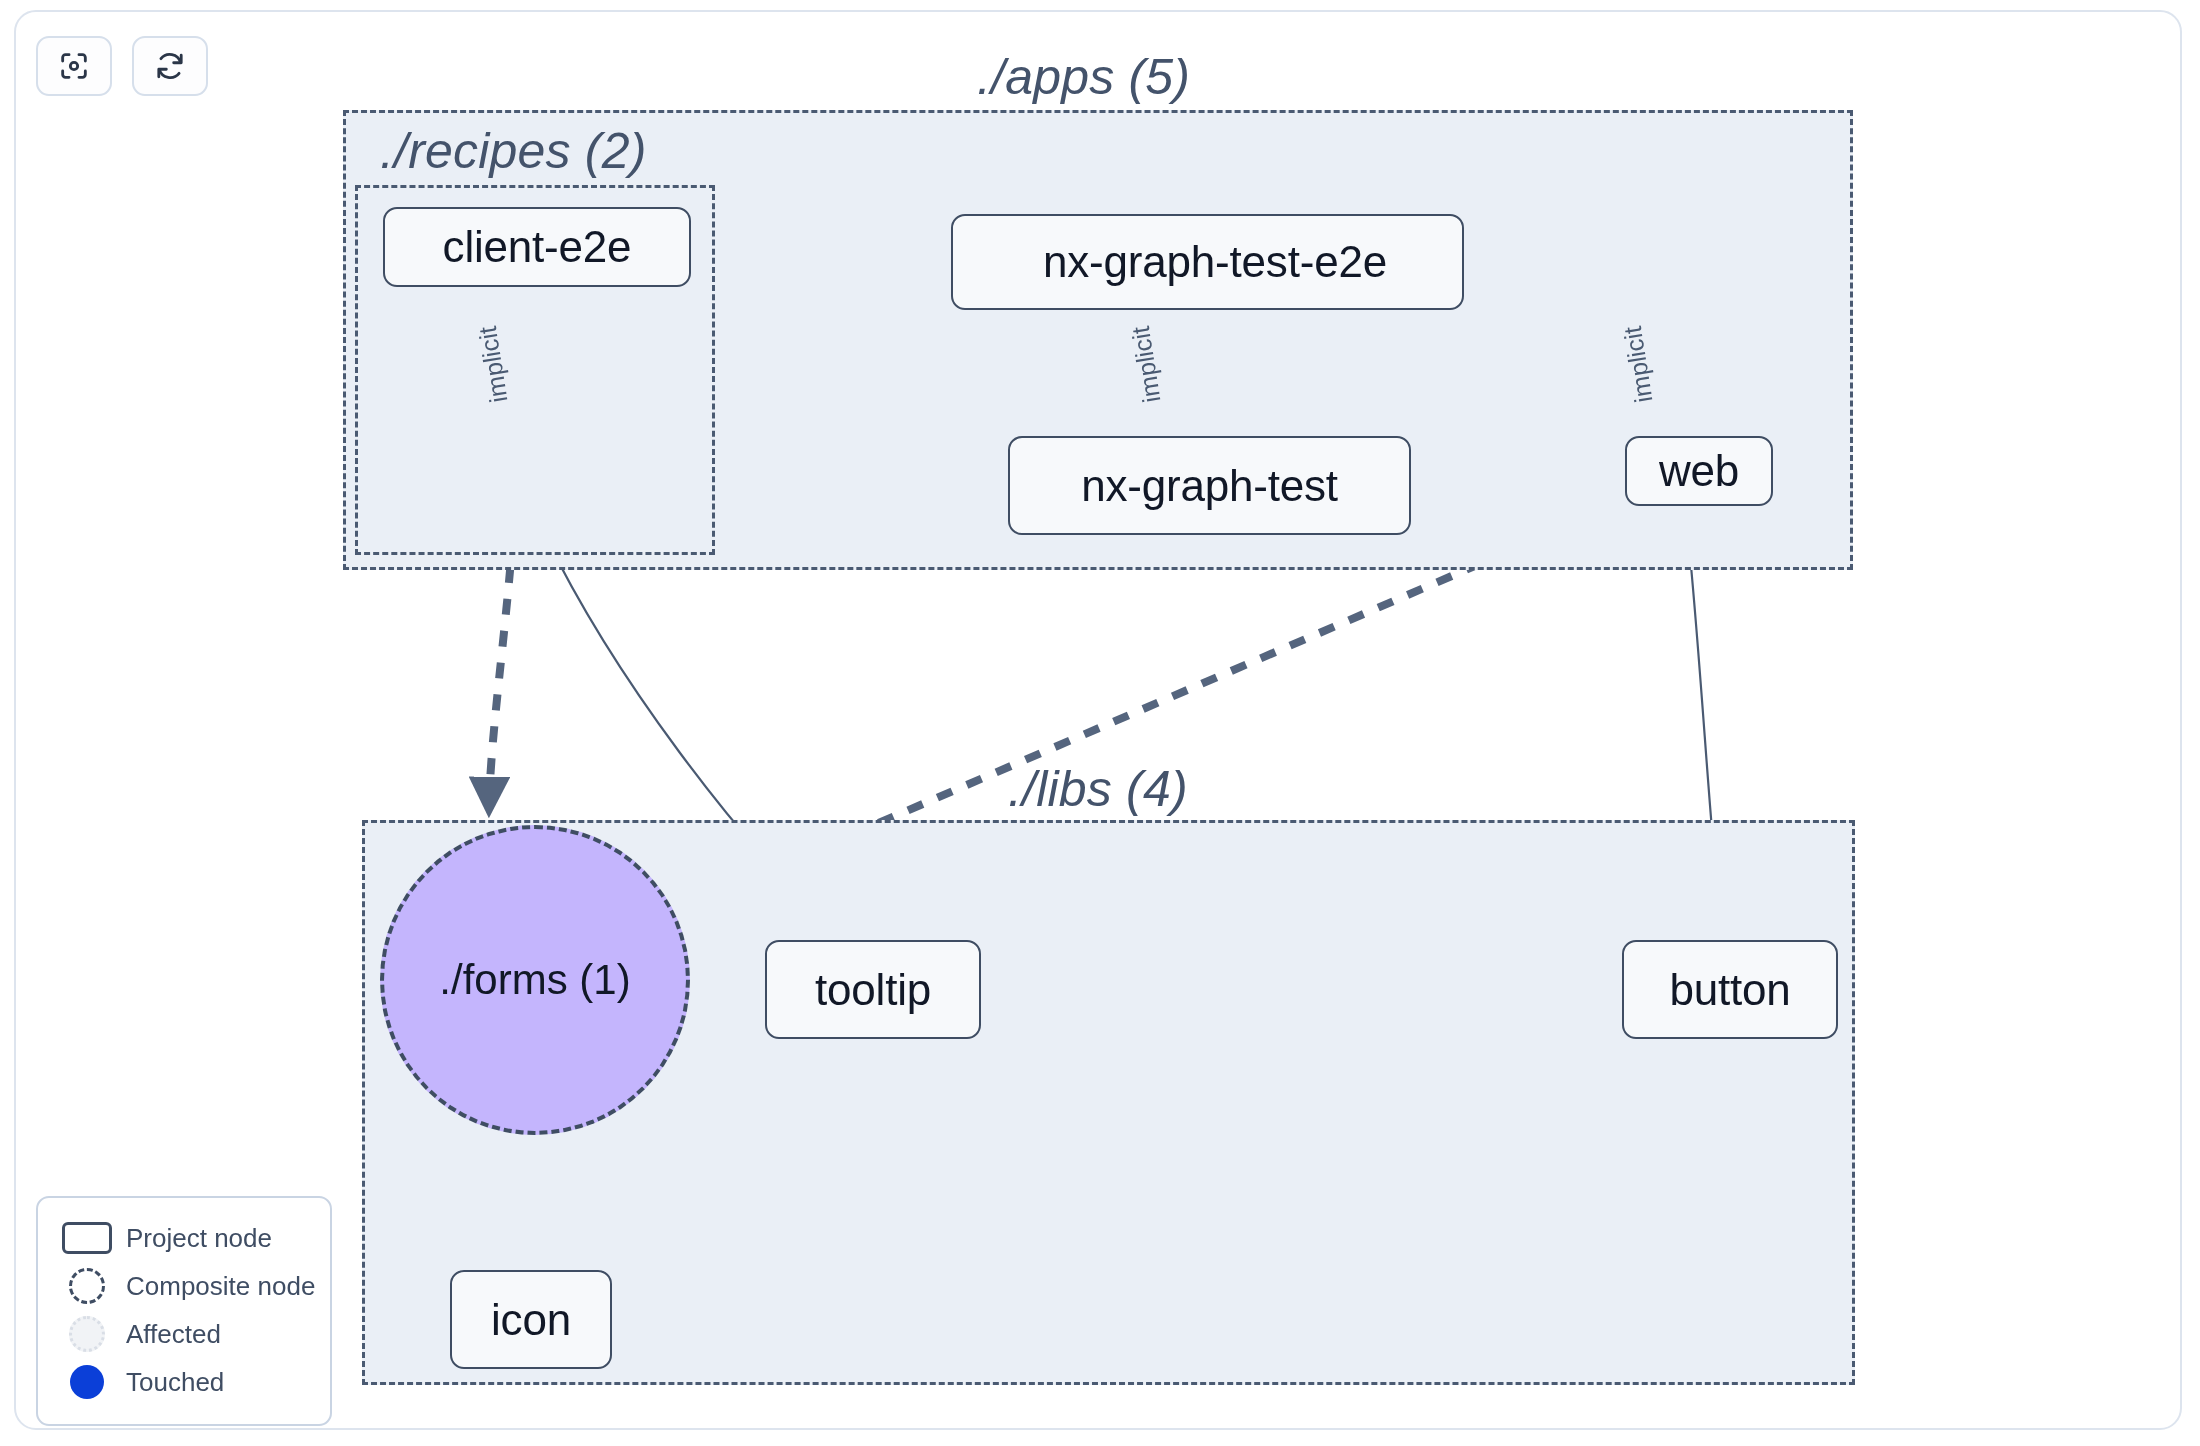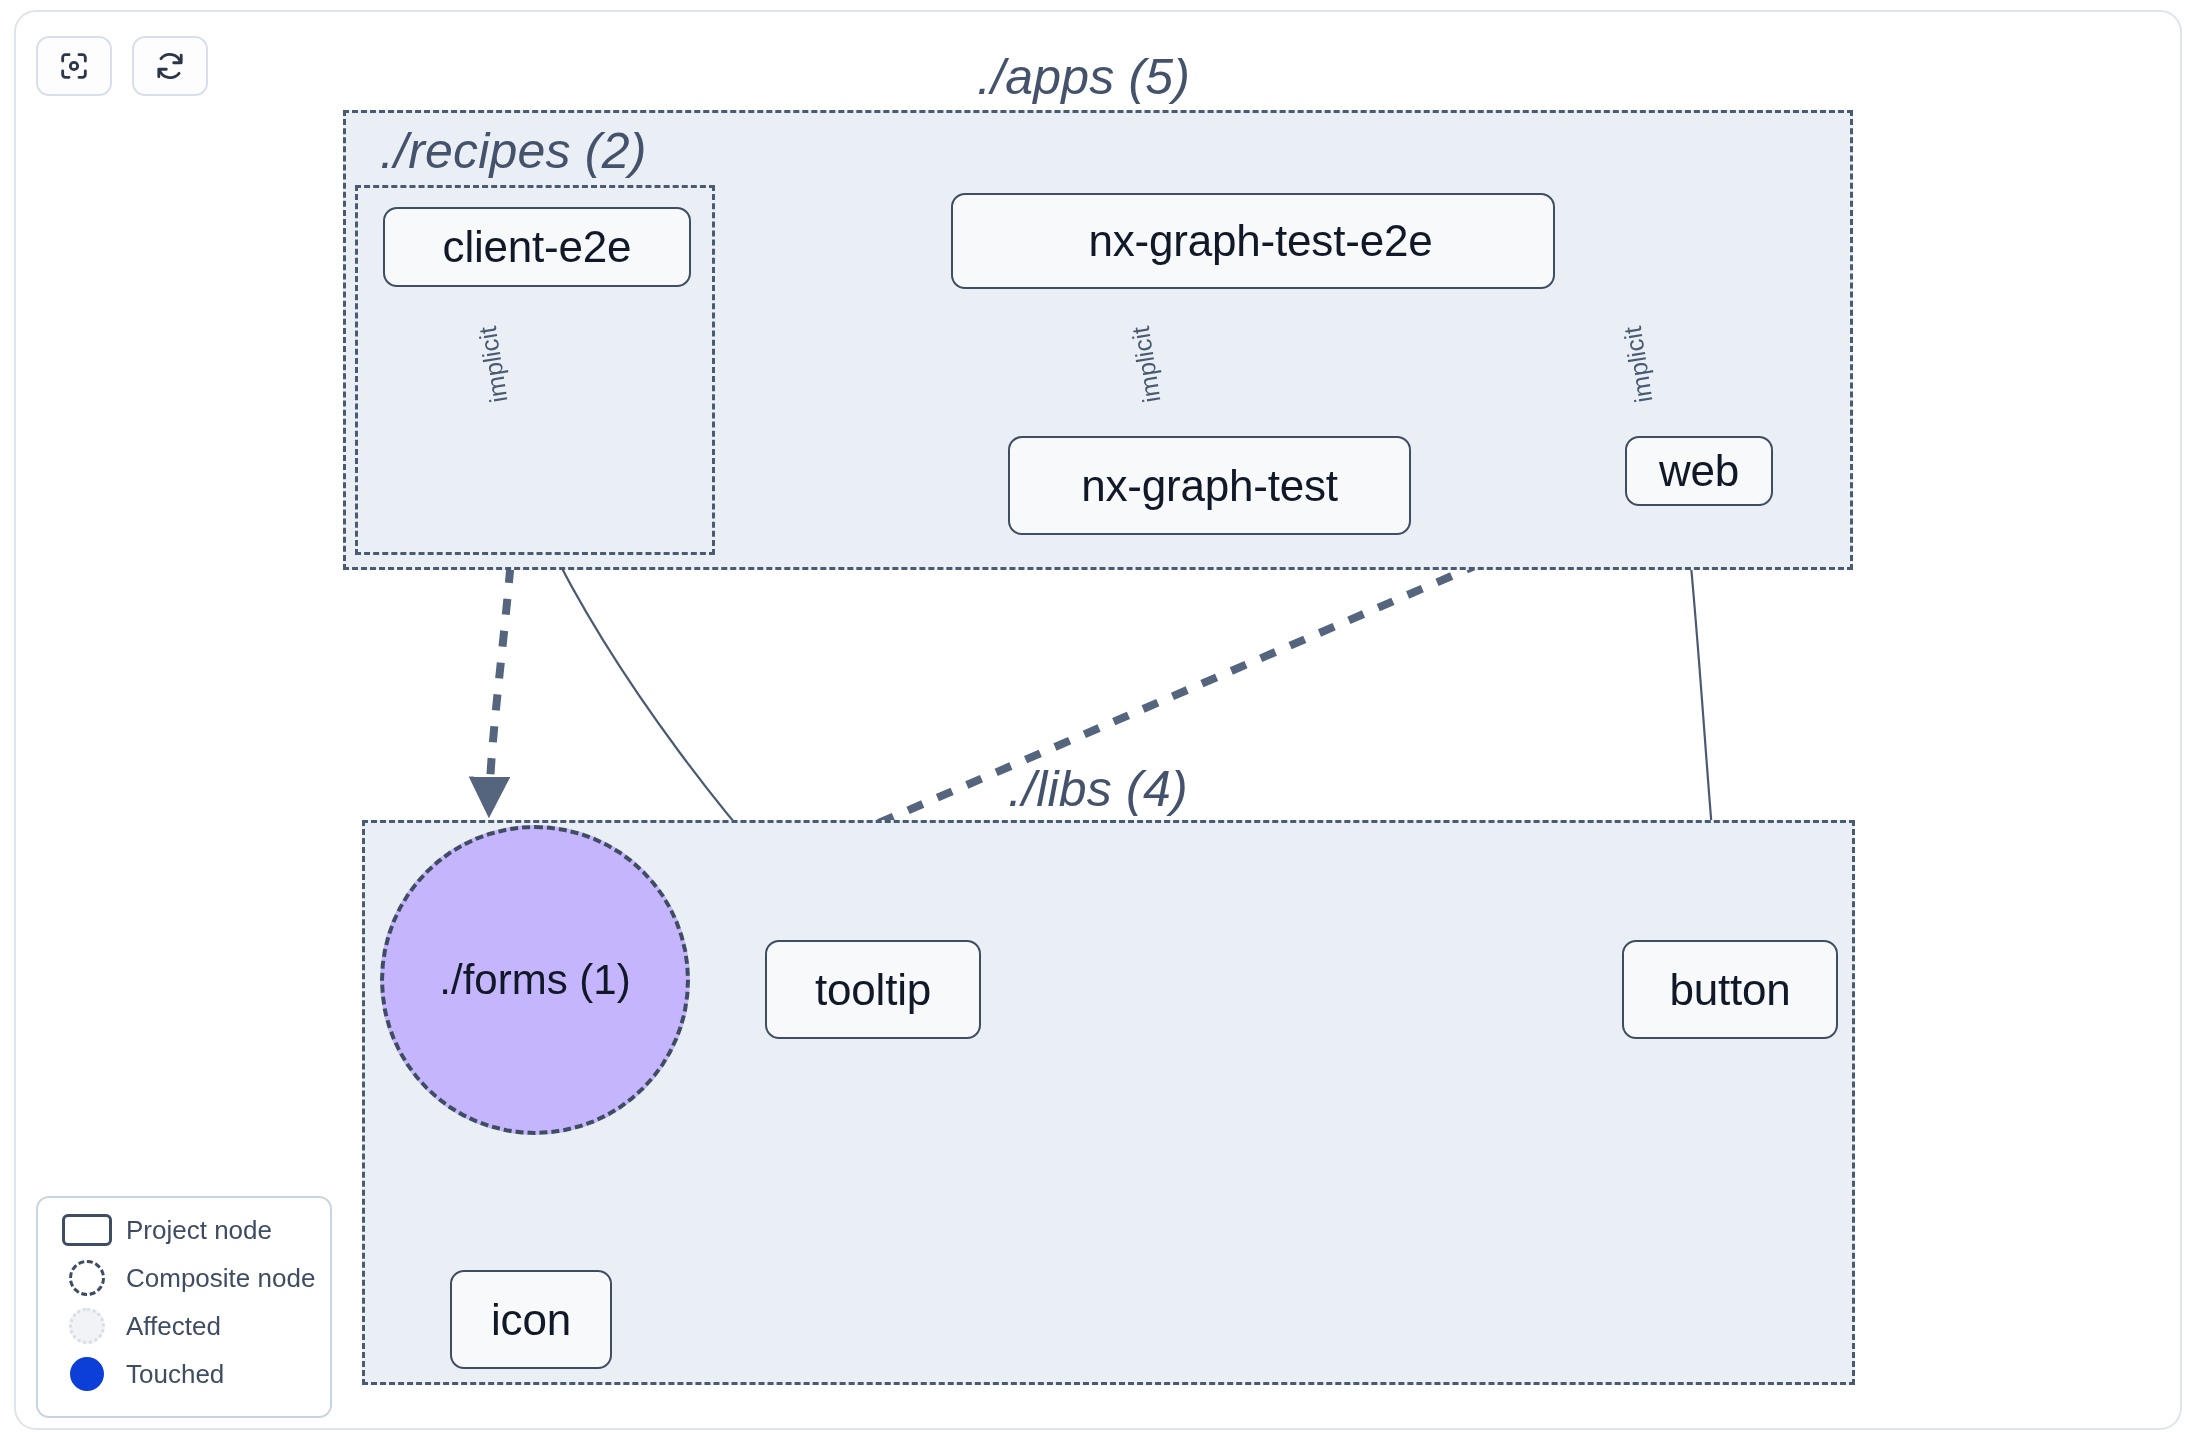--- a/index.html
+++ b/index.html
@@ -126,21 +126,21 @@
 
   
   .legend {
     position: absolute;
     left: 36px;
     top: 1196px;
     width: 296px;
     border: 2px solid #c9d4e3;
     border-radius: 13px;
     background: #ffffff;
-    padding: 8px 18px 18px 18px;
+    padding: 16px 18px 18px 18px;
     box-sizing: border-box;
     z-index: 50;
   }
   .legend-row {
     display: flex;
     align-items: center;
     height: 48px;
   }
   .legend-swatch {
     width: 62px;
@@ -253,21 +253,21 @@
   </svg>
 
   <div class="edge-label" style="left:455px; top:350px; transform:rotate(-99deg);">implicit</div>
 
   <div class="edge-label" style="left:1108px; top:350px; transform:rotate(-99deg);">implicit</div>
 
   <div class="edge-label" style="left:1600px; top:350px; transform:rotate(-99deg);">implicit</div>
 
   <div class="node" style="left:383px; top:207px; width:308px; height:80px;">client-e2e</div>
 
-  <div class="node" style="left:951px; top:193px; width:604px; height:96px;padding-left:15px;">nx-graph-test-e2e</div>
+  <div class="node" style="left:951px; top:214px; width:513px; height:96px;padding-left:15px;">nx-graph-test-e2e</div>
 
 
 
   <div class="node" style="left:1008px; top:436px; width:403px; height:99px;">nx-graph-test</div>
 
   <div class="node" style="left:1625px; top:436px; width:148px; height:70px;">web</div>
 
   <div class="composite-node" style="left:380px; top:825px; width:310px; height:310px;">./forms (1)</div>
 
   <div class="node" style="left:765px; top:940px; width:216px; height:99px;">tooltip</div>

